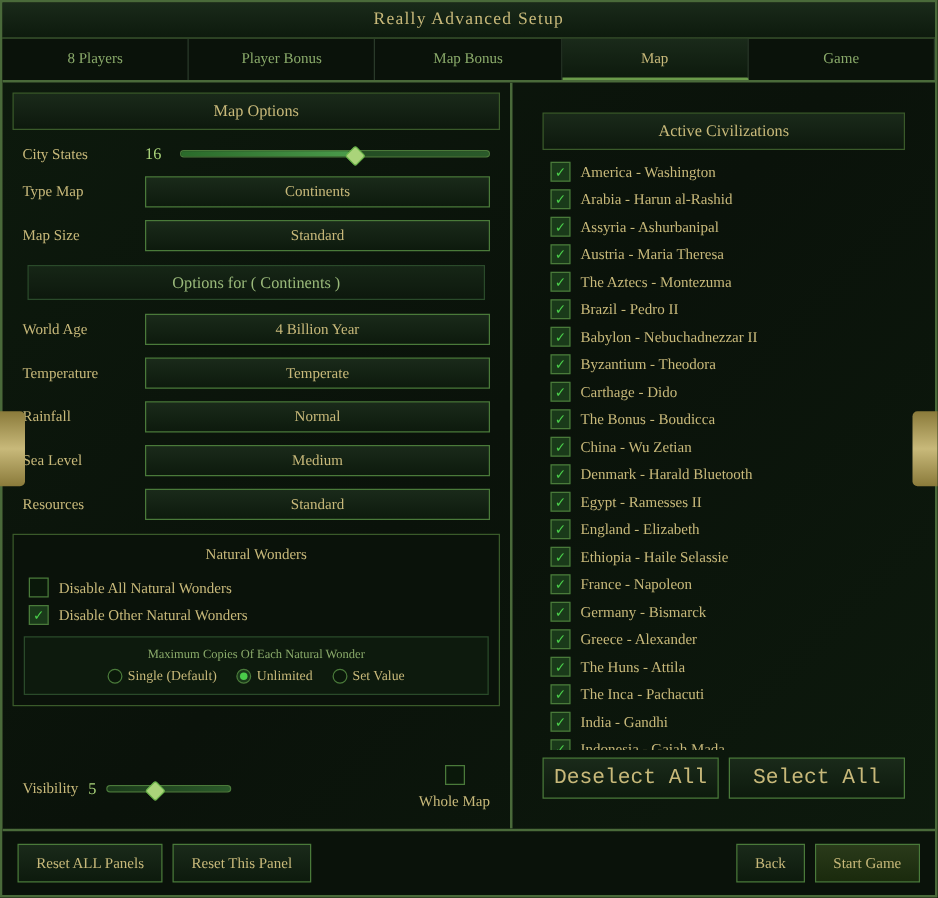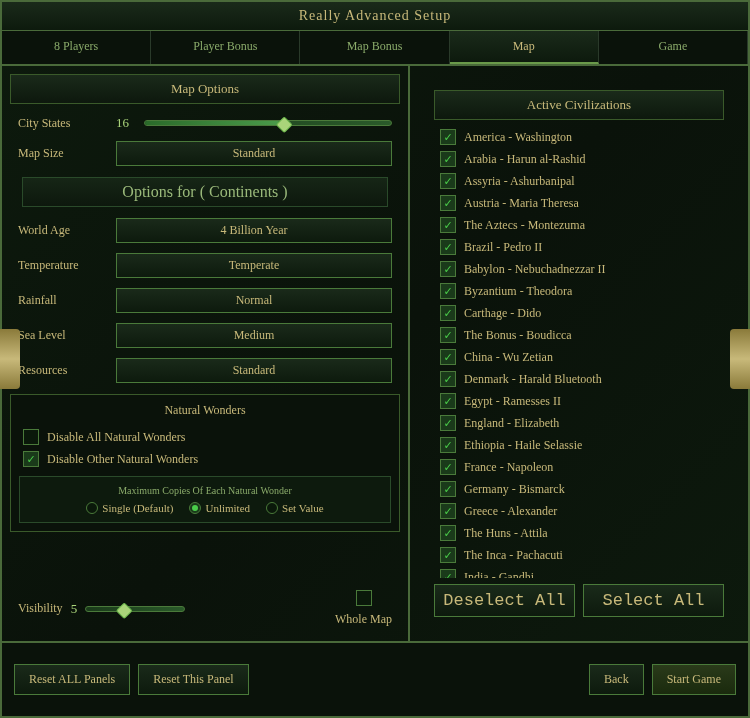--- a/index.html
+++ b/index.html
@@ -151,21 +151,21 @@
       color: #c8b97a;
       font-size: 12px;
       padding: 4px 8px;
       text-align: center;
       font-family: Georgia, serif;
       cursor: pointer;
     }
 
     .options-subheader {
       text-align: center;
-      font-size: 16px;
+      font-size: 13px;
       color: #9ab97a;
       padding: 5px;
       background: linear-gradient(180deg, #162616 0%, #0d180d 100%);
       border: 1px solid #2a4a2a;
       margin: 4px 12px;
     }
 
     
     .wonders-section {
       border: 1px solid #3a5a2a;
@@ -382,21 +382,21 @@
       font-size: 17px;
       text-align: center;
       cursor: pointer;
       font-family: Liberation Mono, monospace;
     }
 
     
     .bottom-bar {
       display: flex;
       align-items: center;
-      padding: 21px 12px;
+      padding: 10px 12px;
       background: #0a120a;
       border-top: 2px solid #4a6a3a;
       gap: 8px;
     }
 
     .bottom-btn {
       background: linear-gradient(180deg, #1a2a1a 0%, #0d1a0d 100%);
       border: 1px solid #4a7a3a;
       color: #c8b97a;
       padding: 7px 14px;
@@ -464,20 +464,26 @@
           <div class="slider-container">
             <span class="slider-value">16</span>
             <div class="slider-track">
               <div class="slider-fill" style="width:55%;"></div>
               <div class="slider-thumb" style="left:calc(55% - 6px);"></div>
             </div>
           </div>
         </div>
       </div>
 
+      <div class="option-row">
+        <div class="option-label">Type Map</div>
+        <div class="option-control">
+          <div class="dropdown">Continents</div>
+        </div>
+      </div>
 
       <div class="option-row">
         <div class="option-label">Map Size</div>
         <div class="option-control">
           <div class="dropdown">Standard</div>
         </div>
       </div>
 
       <div class="options-subheader">Options for ( Continents )</div>
 

